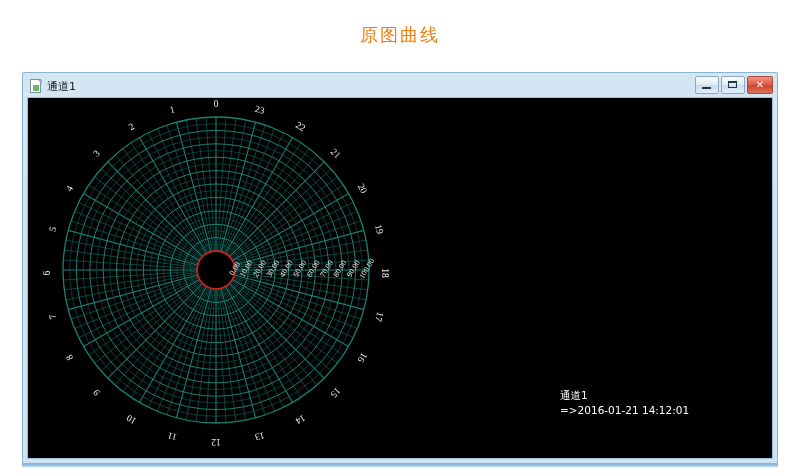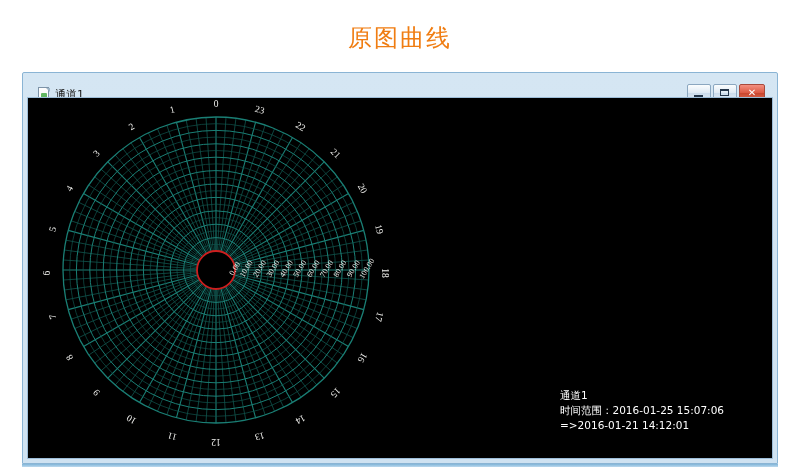--- a/index.html
+++ b/index.html
@@ -7,38 +7,38 @@
     padding: 0;
     background: #ffffff;
     width: 800px;
     height: 476px;
     overflow: hidden;
     font-family: "Liberation Sans", sans-serif;
   }
   #page-title {
     text-align: center;
     color: #f07d12;
-    font-size: 24px;
+    font-size: 18px;
     font-weight: normal;
     letter-spacing: 2px;
     padding-top: 26px;
     line-height: 1;
     font-family: "DejaVu Sans", sans-serif;
   }
   #app-window {
     position: absolute;
     left: 22px;
     top: 72px;
     width: 756px;
     height: 392px;
     background: linear-gradient(to bottom, #d5e6f3 0%, #cfe2f1 100%);
     border: 1px solid #8ab4d4;
     border-radius: 2px 2px 0 0;
     box-sizing: border-box;
-    padding: 11px;
+    padding: 3px;
   }
   #title-bar {
     height: 20px;
     display: flex;
     align-items: center;
     position: relative;
     padding-left: 4px;
   }
   #doc-icon {
     width: 13px;
@@ -342,19 +342,18 @@
           <text x="348.34368716398535" y="132.03603851298163" class="hour-lbl" text-anchor="middle" transform="rotate(-285 348.34368716398535 132.03603851298163)">19</text>
           <text x="331.7602170282168" y="92" class="hour-lbl" text-anchor="middle" transform="rotate(-300.00000000000006 331.7602170282168 92)">20</text>
           <text x="305.3797256769669" y="57.620274323033144" class="hour-lbl" text-anchor="middle" transform="rotate(-314.99999999999994 305.3797256769669 57.620274323033144)">21</text>
           <text x="271.0000000000001" y="31.239782971783228" class="hour-lbl" text-anchor="middle" transform="rotate(-329.99999999999994 271.0000000000001 31.239782971783228)">22</text>
           <text x="230.96396148701845" y="14.65631283601465" class="hour-lbl" text-anchor="middle" transform="rotate(-345 230.96396148701845 14.65631283601465)">23</text>
         </g>
     </svg>
 
     <div id="info-block">
       <div>通道1</div>
-      <div>时间范围：2016-01-25 15:07:06</div>
       <div>=&gt;2016-01-21 14:12:01</div>
     </div>
   </div>
 </div>
 
 <div id="win-shadow"></div>
 
 </body></html>

